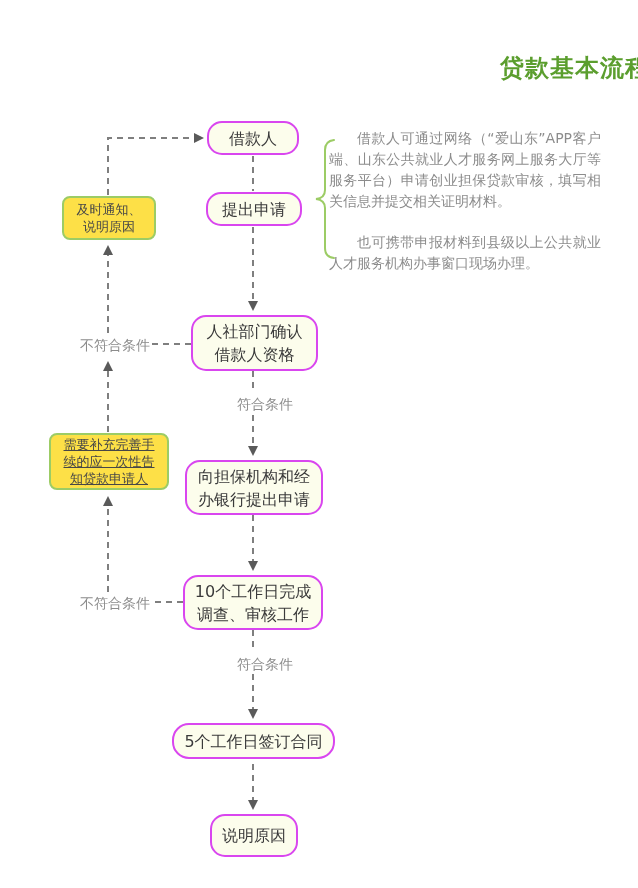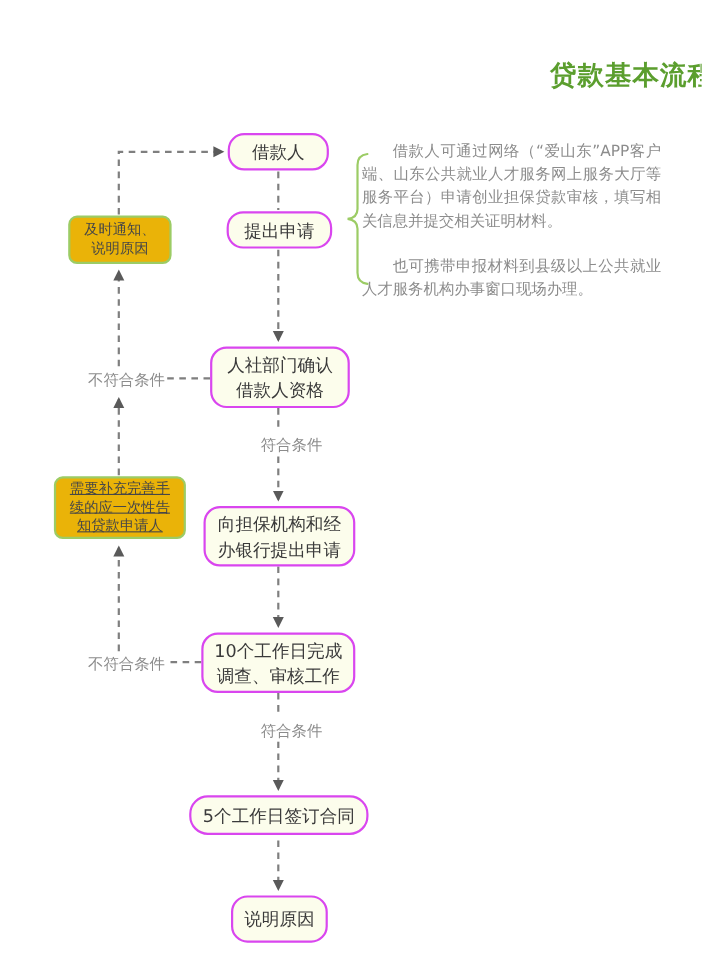--- a/index.html
+++ b/index.html
@@ -37,21 +37,21 @@
     justify-content: center;
     text-align: center;
     font-size: 16px;
     line-height: 23px;
     color: #3a3a3a;
     white-space: pre-line;
   }
   .side-box {
     position: absolute;
     box-sizing: border-box;
-    background: #eab308;
+    background: #fde047;
     border: 2px solid #9ccc65;
     border-radius: 8px;
     display: flex;
     align-items: center;
     justify-content: center;
     text-align: center;
     font-size: 13px;
     line-height: 17px;
     color: #474747;
     white-space: pre-line;

